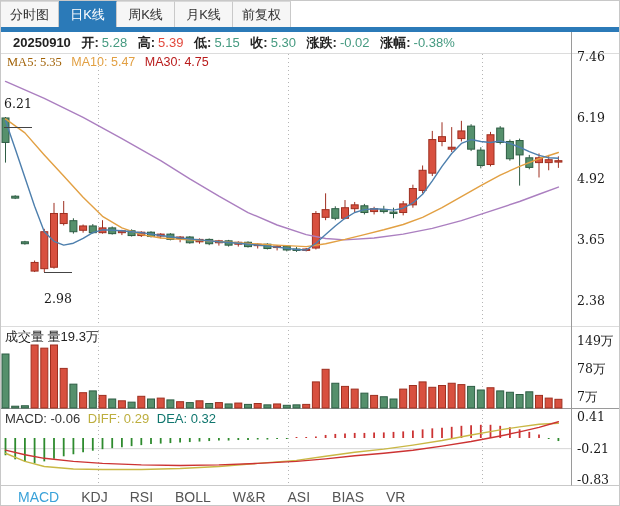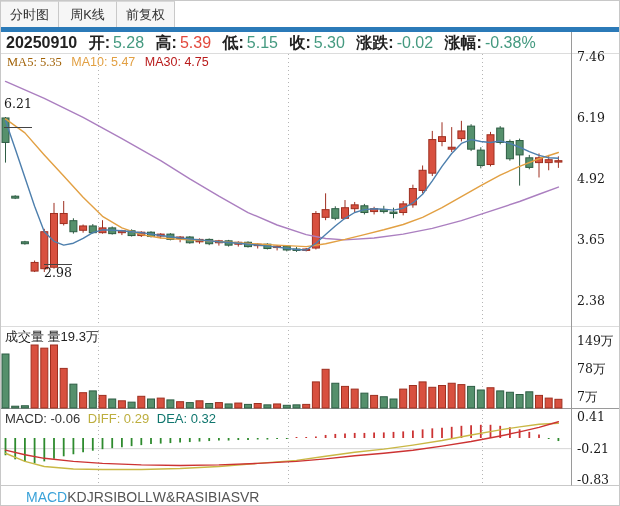--- a/index.html
+++ b/index.html
@@ -5,41 +5,41 @@
   html,body{margin:0;padding:0;background:#fff;}
   #app{position:relative;width:620px;height:506px;background:#fff;border:1px solid #c8c8c8;
        box-sizing:border-box;overflow:hidden;font-family:"Liberation Sans",sans-serif;}
   
   #toptabs{position:absolute;top:0;left:0;width:620px;height:26px;background:#fff;}
   .ttab{float:left;width:57px;height:26px;line-height:26px;text-align:center;font-size:13px;color:#333;
         background:#f6f6f6;border-right:1px solid #c9c9c9;border-top:1px solid #d9d9d9;cursor:default;}
   .ttab.sel{background:#2b7ab8;color:#fff;border-top:1px solid #2b7ab8;}
   #bluestrip{position:absolute;top:26px;left:0;width:620px;height:5px;background:#2b7ab8;}
   
-  #hdr{position:absolute;top:31px;left:0;width:620px;height:21px;font-size:16px;color:#222;
-       white-space:nowrap;padding-left:5px;box-sizing:border-box;line-height:21px;}
+  #hdr{position:absolute;top:31px;left:0;width:620px;height:21px;font-size:13px;color:#222;
+       white-space:nowrap;padding-left:12px;box-sizing:border-box;line-height:21px;}
   .hlab{font-weight:700;color:#222;margin-left:7px;}
   .hval{margin-left:3px;}
   #hdate{font-weight:700;}
   
   #marow{position:absolute;top:54px;left:6px;font-size:12.5px;white-space:nowrap;}
   #marow span{margin-right:6px;}
   
   .tick{position:absolute;left:576px;font-family:"DejaVu Serif",serif;font-size:12.5px;color:#1a1a1a;line-height:14px;}
   
   .anno{position:absolute;font-family:"DejaVu Serif",serif;font-size:12.5px;color:#1a1a1a;line-height:13px;}
   #anno-high{left:3px;top:96px;border-bottom:1px solid #444;padding-bottom:17px;}
-  #anno-low{left:43px;top:263px;border-top:1px solid #444;padding-top:1px;}
+  #anno-low{left:43px;top:271px;border-top:1px solid #444;padding-top:19px;}
   
   #vollabel{position:absolute;top:327px;left:4px;font-size:13px;color:#222;}
   #macdrow{position:absolute;top:410px;left:4px;font-size:13px;white-space:nowrap;}
   #macdrow span{margin-right:4px;}
   
   #bottabs{position:absolute;top:485px;left:0;width:520px;height:21px;background:#fff;
-           display:flex;align-items:center;padding-left:25px;box-sizing:border-box;
+           display:flex;align-items:center;gap:22px;padding-left:17px;box-sizing:border-box;
            font-size:14px;color:#555;}
   #bottabs .itab{cursor:default;}
   #bottabs .itab.sel{color:#3aa2d9;}
   #chart-svg{position:absolute;top:0;left:0;}
 </style>
 </head>
 <body>
 
 <div id="app">
 
@@ -287,21 +287,23 @@
       <line x1="528.3" y1="437" x2="528.3" y2="430.904" stroke="#cc3333" stroke-width="1.8"></line>
       <line x1="538" y1="437" x2="538" y2="433.444" stroke="#cc3333" stroke-width="1.8"></line>
       <line x1="547.6999999999999" y1="437" x2="547.6999999999999" y2="438" stroke="#2e8b2e" stroke-width="1.8"></line>
       <line x1="557.4" y1="437" x2="557.4" y2="440.048" stroke="#2e8b2e" stroke-width="1.8"></line>
       <polyline points="4.5,452.24 23.9,460.368 43.3,465.448 72.39999999999999,467.988 101.5,468.496 140.29999999999998,468.496 179.1,467.48 217.89999999999998,465.448 256.7,462.4 295.5,459.352 324.59999999999997,455.288 353.7,451.224 382.79999999999995,448.176 411.9,444.112 440.99999999999994,439.54 470.09999999999997,433.952 499.2,428.872 518.5999999999999,425.824 538,423.284 557.4,422.26800000000003" fill="none" stroke="#c9b845" stroke-width="1.4" stroke-linejoin="round" stroke-linecap="round"></polyline>
       <polyline points="4.5,449.192 23.9,453.764 43.3,457.32 72.39999999999999,460.368 101.5,462.4 140.29999999999998,463.924 179.1,464.432 217.89999999999998,463.924 256.7,462.4 295.5,460.368 324.59999999999997,457.828 353.7,454.78 382.79999999999995,452.24 411.9,449.192 440.99999999999994,445.128 470.09999999999997,440.556 499.2,434.968 518.5999999999999,430.904 538,426.332 557.4,420.744" fill="none" stroke="#cc3333" stroke-width="1.4" stroke-linejoin="round" stroke-linecap="round"></polyline>
     </svg>
 
   <div id="toptabs">
     <div class="ttab">分时图</div>
+    <div class="ttab sel">日K线</div>
     <div class="ttab">周K线</div>
+    <div class="ttab">月K线</div>
     <div class="ttab">前复权</div>
   </div>
   <div id="bluestrip"></div>
 
   <div id="hdr">
     <span id="hdate">20250910</span>
     <span class="hlab">开:</span><span class="hval" style="color: rgb(69, 154, 128);">5.28</span>
     <span class="hlab">高:</span><span class="hval" style="color: rgb(226, 73, 61);">5.39</span>
     <span class="hlab">低:</span><span class="hval" style="color: rgb(69, 154, 128);">5.15</span>
     <span class="hlab">收:</span><span class="hval" style="color: rgb(69, 154, 128);">5.30</span>

